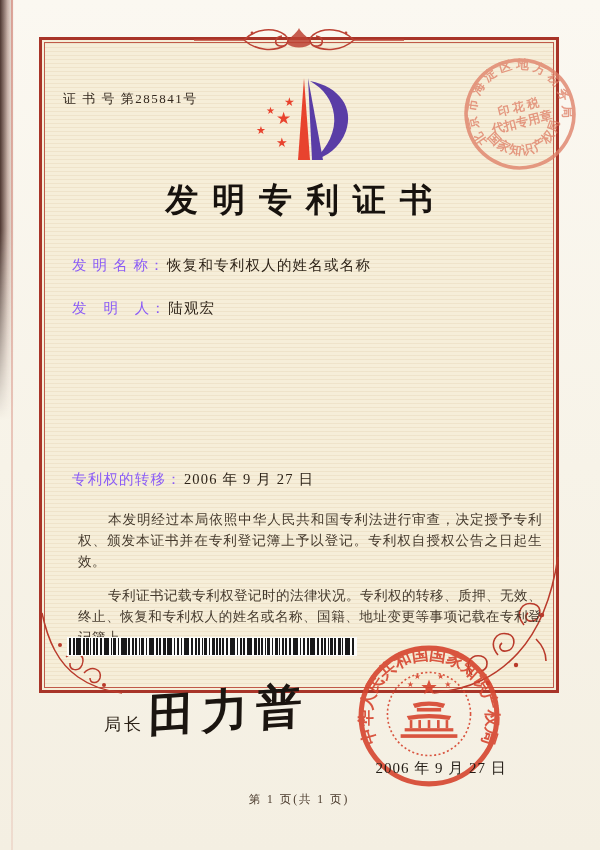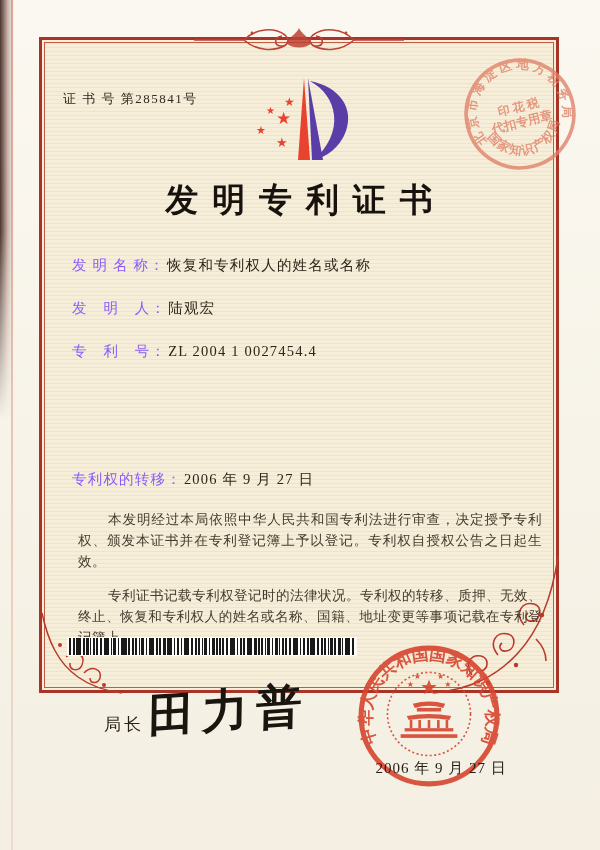--- a/index.html
+++ b/index.html
@@ -140,23 +140,20 @@
       <text x="44" y="73" font-size="13" fill="#e8432e">★</text>
     </svg>
 
     <div class="title">发明专利证书</div>
 
     <div class="field f0">
       <span class="lbl">发 明 名 称：</span><span class="val">恢复和专利权人的姓名或名称</span>
     </div>
     <div class="field f1">
       <span class="lbl">发　明　人：</span><span class="val">陆观宏</span>
-    </div>
-    <div class="field f2">
-      <span class="lbl">专　利　号：</span><span class="val">ZL 2004 1 0027454.4</span>
     </div>
     <div class="field f5">
       <span class="lbl">专利权的转移：</span><span class="val">2006 年 9 月 27 日</span>
     </div>
 
     <div class="body-text">
       <p>本发明经过本局依照中华人民共和国专利法进行审查，决定授予专利权、颁发本证书并在专利登记簿上予以登记。专利权自授权公告之日起生效。</p>
       <p>专利证书记载专利权登记时的法律状况。专利权的转移、质押、无效、终止、恢复和专利权人的姓名或名称、国籍、地址变更等事项记载在专利登记簿上。</p>
     </div>
 
@@ -190,20 +187,21 @@
         <rect x="72.7" y="78" width="2.6" height="8"></rect>
         <rect x="81.9" y="78" width="2.6" height="8"></rect>
         <rect x="90.4" y="78" width="2.6" height="8"></rect>
         <rect x="50" y="86" width="48" height="3.2"></rect>
         <rect x="46" y="92" width="56" height="3.6"></rect>
       </g>
     </svg>
 
     <div class="grant-date">2006 年 9 月 27 日</div>
 
+    <div class="footer-page">第 1 页(共 1 页)</div>
 
     <svg class="stamp" viewBox="0 0 112 112">
       <circle cx="56" cy="56" r="52" fill="none" stroke="#df8068" stroke-width="3.5"></circle>
       <defs>
         <path id="stampTop" d="M 19,74 A 42,42 0 1 1 93,74" fill="none"></path>
         <path id="stampBottom" d="M 20,70 A 38.5,38.5 0 0 0 92,70" fill="none"></path>
       </defs>
       <text font-size="12" font-weight="bold" fill="#df8068">
         <textPath href="#stampTop" startOffset="0" textLength="168">北京市海淀区地方税务局</textPath>
       </text>

